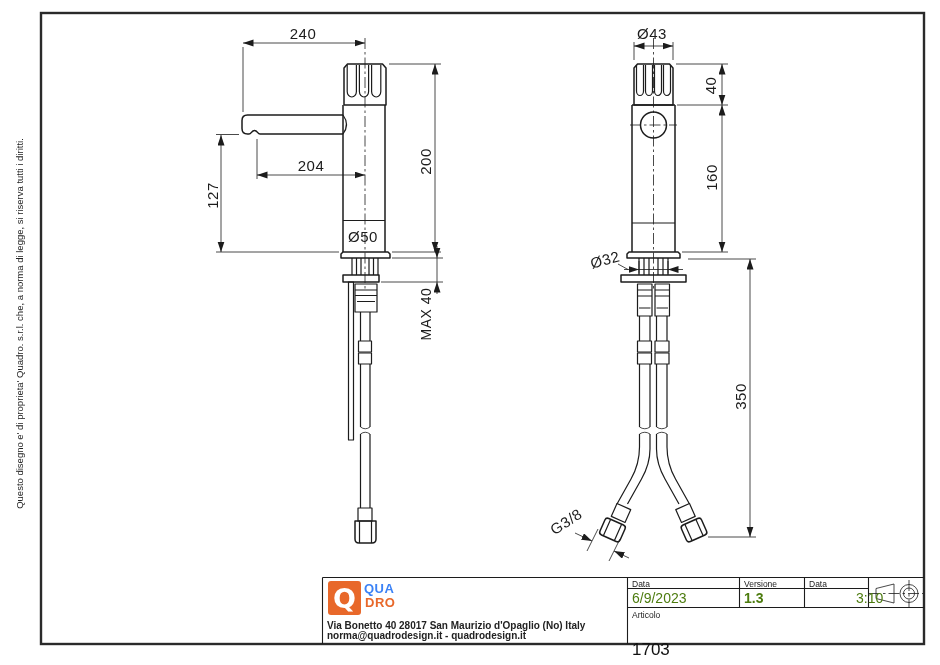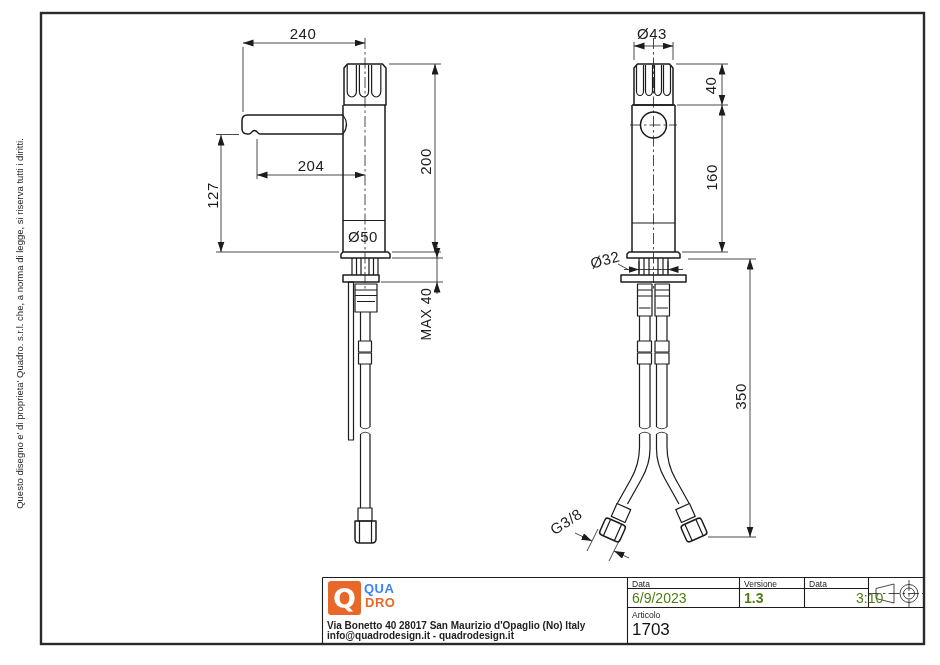--- a/index.html
+++ b/index.html
@@ -9,21 +9,21 @@
   .ol2{fill:none;stroke:#1c1c1c;stroke-width:1.2;stroke-linejoin:round;}
   .fr{fill:none;stroke:#2a2a2a;stroke-width:2.4;}
   .tb{fill:none;stroke:#1c1c1c;stroke-width:1.1;}
   .tl{fill:none;stroke:#1c1c1c;stroke-width:0.8;}
   .cl{fill:none;stroke:#1c1c1c;stroke-width:0.8;stroke-dasharray:11 3 2.5 3;}
   .dimtext{position:absolute;font-size:15px;letter-spacing:0.5px;text-align:center;white-space:nowrap;}
   .rot90{transform:rotate(-90deg);}
   .sidenote{position:absolute;font-size:9.5px;color:#222;white-space:nowrap;transform:rotate(-90deg);text-align:center;}
   .tb-label{position:absolute;font-size:8.5px;color:#1c1c1c;}
   .tb-value{position:absolute;font-size:14px;color:#4d7c0f;}
-  .tb-value-big{position:absolute;font-size:17px;color:#111;}
+  .tb-value-big{position:absolute;font-size:17px;color:#111;margin-top:20px;}
   .addr{position:absolute;font-size:10px;color:#222;white-space:nowrap;font-weight:bold;}
   .logo-box{position:absolute;left:328px;top:581px;width:33px;height:34px;border-radius:3px;
             display:flex;align-items:center;justify-content:center;}
   .logo-q{color:#fff;font-size:27px;font-weight:bold;font-family:"DejaVu Sans",sans-serif;line-height:1;}
   .logo-word{position:absolute;font-size:13px;font-weight:600;letter-spacing:0.5px;line-height:1;}
 </style>
 </head>
 <body>
 
 <svg width="940" height="665" viewBox="0 0 940 665">
@@ -199,21 +199,21 @@
 <div class="dimtext" style="left:580px;top:251px;width:50px;transform:rotate(-15deg);">Ø32</div>
 <div class="dimtext rot90" style="left:715px;top:388px;width:50px;">350</div>
 <div class="dimtext" style="left:541px;top:513px;width:50px;transform:rotate(-33deg);">G3/8</div>
 
 <div class="logo-box" style="background:#E8682A;">
   <span class="logo-q">Q</span>
 </div>
 <div class="logo-word" style="left:364px;top:582px;color:#3b82f6;">QUA</div>
 <div class="logo-word" style="left:365px;top:596px;color:#E8682A;">DRO</div>
 <div class="addr" style="left:327px;top:620px;">Via Bonetto 40  28017 San Maurizio d'Opaglio (No) Italy</div>
-<div class="addr" style="left:327px;top:630px;">info@quadrodesign.it  -  quadrodesign.it</div>
+<div class="addr" style="left:327px;top:630px;">norma@quadrodesign.it  -  quadrodesign.it</div>
 
 <div class="tb-label" style="left:632px;top:579px;">Data</div>
 <div class="tb-value" style="left:632px;top:590px;">6/9/2023</div>
 <div class="tb-label" style="left:744px;top:579px;">Versione</div>
 <div class="tb-value" style="left:744px;top:590px;font-weight:bold;">1.3</div>
 <div class="tb-label" style="left:809px;top:579px;">Data</div>
 <div class="tb-value" style="left:809px;top:590px;margin-left:47px;">3:10</div>
 <div class="tb-label" style="left:632px;top:610px;">Articolo</div>
 <div class="tb-value-big" style="left:632px;top:620px;">1703</div>
 

